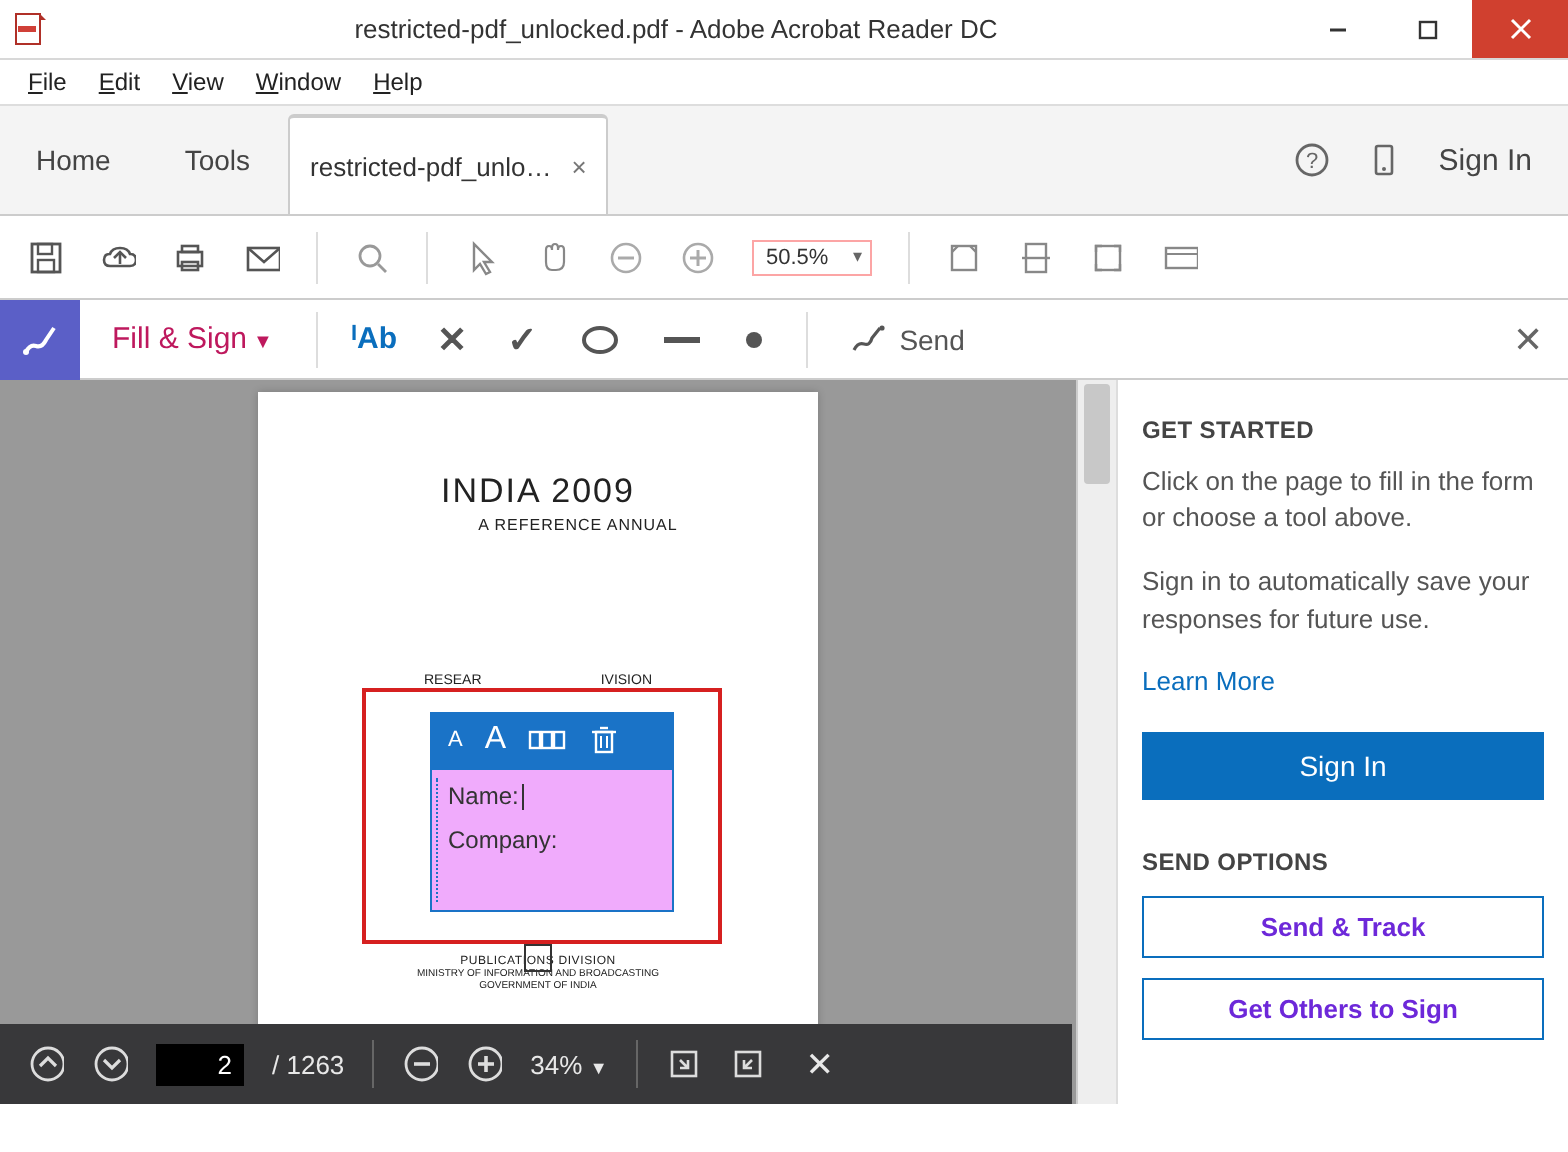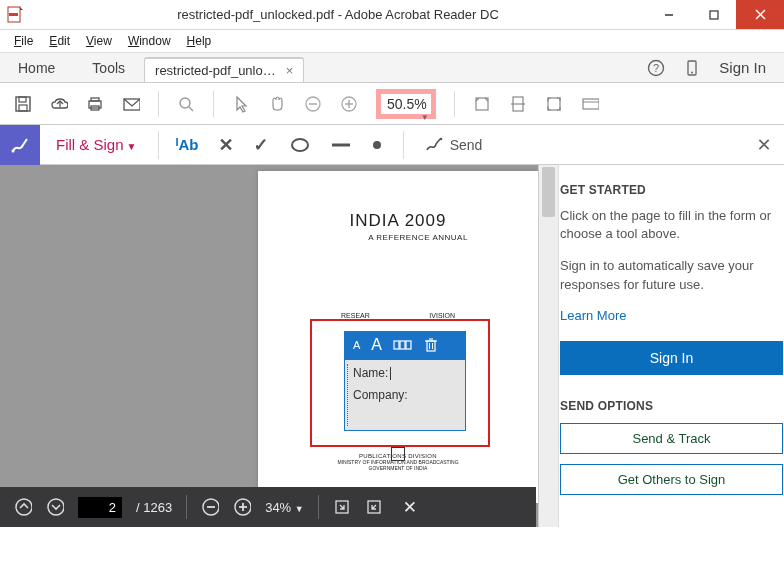--- a/index.html
+++ b/index.html
@@ -6,57 +6,57 @@
   html, body { width: 784px; height: 576px; overflow: hidden; background: #fff; }
   .titlebar { height: 30px; background: #fff; border-bottom: 1px solid #d8d8d8; display: flex; align-items: stretch; position: relative; gap: 37px; }
   .titlebar .appicon { width: 30px; display: flex; align-items: center; justify-content: center; }
   .titlebar .title { flex: 1; text-align: center; font-size: 13px; color: #333; line-height: 30px; }
   .winbtns { display: flex; }
   .winbtn { width: 45px; display: flex; align-items: center; justify-content: center; font-size: 12px; color: #333; }
   .winbtn.close { background: #d0402f; color: #fff; width: 48px; }
   .menubar { height: 22px; display: flex; align-items: center; padding: 0 8px; gap: 4px; font-size: 12px; color: #222; }
   .menubar span { padding: 2px 6px; }
   .menubar span u { text-decoration: underline; }
-  .tabsrow { height: 31px; background: #f4f4f4; border-top: 1px solid #ddd; border-bottom: 1px solid #ccc; display: flex; align-items: stretch; }
+  .tabsrow { height: 56px; background: #f4f4f4; border-top: 1px solid #ddd; border-bottom: 1px solid #ccc; display: flex; align-items: stretch; }
   .tabbtn { padding: 0 18px; display: flex; align-items: center; font-size: 14px; color: #444; border-right: 1px solid transparent; }
   .doc-tab { background: #fff; border-left: 1px solid #ccc; border-right: 1px solid #ccc; border-top: 2px solid #ccc; margin-top: 4px; border-radius: 3px 3px 0 0; display: flex; align-items: center; padding: 0 10px; gap: 10px; font-size: 13px; color: #333; }
   .tabsrow .spacer { flex: 1; }
   .tabsrow .right { display: flex; align-items: center; gap: 18px; padding-right: 18px; color: #555; }
   .toolbar { height: 42px; border-bottom: 1px solid #ccc; display: flex; align-items: center; padding: 0 14px; gap: 18px; color: #555; }
   .toolbar .sep { width: 1px; height: 26px; background: #ddd; }
-  .toolbar .zoomval { border: 5px solid #fca5a5; font-size: 14px; padding: 2px 12px 2px 6px; color: #333; position: relative; width: 60px; text-align: center; }
+  .toolbar .zoomval { border: 1px solid #fca5a5; font-size: 11px; padding: 2px 12px 2px 6px; color: #333; position: relative; width: 60px; }
   .toolbar .zoomval::after { content: "▾"; position: absolute; right: 4px; font-size: 9px; color: #666; }
   .fillbar { height: 40px; border-bottom: 1px solid #ccc; display: flex; align-items: center; }
   .fillbar .pen { width: 40px; height: 40px; background: #5b5fc7; display: flex; align-items: center; justify-content: center; color: #fff; }
   .fillbar .label { padding: 0 16px; font-size: 15px; color: #be185d; }
   .fillbar .sep { width: 1px; height: 28px; background: #ddd; margin: 0 6px; }
   .fillbar .tools { display: flex; align-items: center; gap: 20px; padding-left: 10px; color: #555; }
   .fillbar .spacer { flex: 1; }
   .fillbar .closex { width: 40px; text-align: center; color: #666; font-size: 18px; }
   .workarea { display: flex; height: 362px; }
-  .docpane { flex: 1; background: #999; position: relative; display: flex; justify-content: flex-end; padding-top: 6px; }
+  .docpane { flex: 1; background: #999; position: relative; display: flex; justify-content: center; padding-top: 6px; }
   .scrollgutter { width: 20px; background: #eee; border-left: 1px solid #ccc; position: relative; }
   .scrollthumb { position: absolute; left: 3px; right: 3px; top: 2px; height: 50px; background: #c8c8c8; border-radius: 2px; }
-  .sidebar { width: 226px; background: #fff; border-left: 1px solid #ddd; padding: 18px 1px; font-size: 13px; color: #555; }
+  .sidebar { width: 226px; background: #fff; border-left: 1px solid #ddd; padding: 18px 12px; font-size: 13px; color: #555; }
   .sidebar h4 { font-size: 12px; font-weight: 600; color: #444; margin-bottom: 10px; letter-spacing: .2px; }
   .sidebar p { font-size: 13px; line-height: 1.4; margin-bottom: 14px; }
   .sidebar a { color: #0a6ebd; text-decoration: none; font-size: 13px; }
   .btn-primary { display: block; text-align: center; background: #0a6ebd; color: #fff; padding: 9px 0; font-size: 14px; margin: 18px 0 24px; }
-  .btn-outline { display: block; text-align: center; border: 1px solid #0a6ebd; color: #14532d; background: #fff; padding: 7px 0; font-size: 13px; font-weight: 400; margin-bottom: 10px; }
+  .btn-outline { display: block; text-align: center; border: 1px solid #0a6ebd; color: #6d28d9; background: #fff; padding: 7px 0; font-size: 13px; font-weight: 700; margin-bottom: 10px; }
   .page { width: 280px; height: 332px; background: #fff; box-shadow: 0 0 4px rgba(0,0,0,.2); position: relative; font-family: Georgia, serif; color: #222; }
   .page .t1 { text-align: center; font-size: 17px; letter-spacing: 1px; margin-top: 40px; }
   .page .t2 { text-align: center; font-size: 8px; letter-spacing: .5px; margin-top: 2px; padding-left: 40px; }
   .page .t3 { text-align: center; font-size: 7px; margin-top: 70px; }
   .page .t4 { text-align: center; font-size: 6px; margin-top: 134px; letter-spacing: .3px; }
   .page .t5 { text-align: center; font-size: 5px; }
   .page .logo { position: absolute; bottom: 42px; left: 50%; transform: translateX(-50%); width: 14px; height: 14px; border: 1px solid #333; }
   .redbox { position: absolute; border: 2px solid #d62020; left: 52px; top: 148px; width: 180px; height: 128px; pointer-events: none; }
   .editgroup { position: absolute; left: 86px; top: 160px; }
   .edittoolbar { background: #1a73c7; color: #fff; display: flex; align-items: center; gap: 11px; padding: 5px 9px; font-size: 13px; width: 122px;}
-  .textbox { border: 1px solid #1a73c7; background: #e5e5e5; width: 122px; height: 72px; position: relative; padding: 6px 8px; font-family: Arial, sans-serif; font-size: 12px; color: #333; }
+  .textbox { border: 1px solid #1a73c7; background: #f0abfc; width: 122px; height: 72px; position: relative; padding: 6px 8px; font-family: Arial, sans-serif; font-size: 12px; color: #333; }
   .textbox .line { margin-bottom: 8px; }
   .textbox .dots { position: absolute; left: 2px; top: 4px; bottom: 4px; border-left: 1px dotted #1a73c7; }
   .cursor { display: inline-block; width: 1px; height: 13px; background: #333; vertical-align: middle; margin-left: 2px; }
   .pagenav { height: 40px; background: #38383a; display: flex; align-items: center; padding: 0 14px; gap: 14px; color: #e8e8e8; width: 536px; }
   .pagenav .pgin { background: #000; color: #fff; border: none; width: 44px; text-align: right; font-size: 13px; padding: 3px 6px; }
   .pagenav .sep { width: 1px; height: 24px; background: #666; }
   .pagenav .zoomtxt { font-size: 13px; }
   .icn { display: inline-flex; width: 18px; height: 18px; align-items: center; justify-content: center; }
   svg { display: block; }
 </style>

